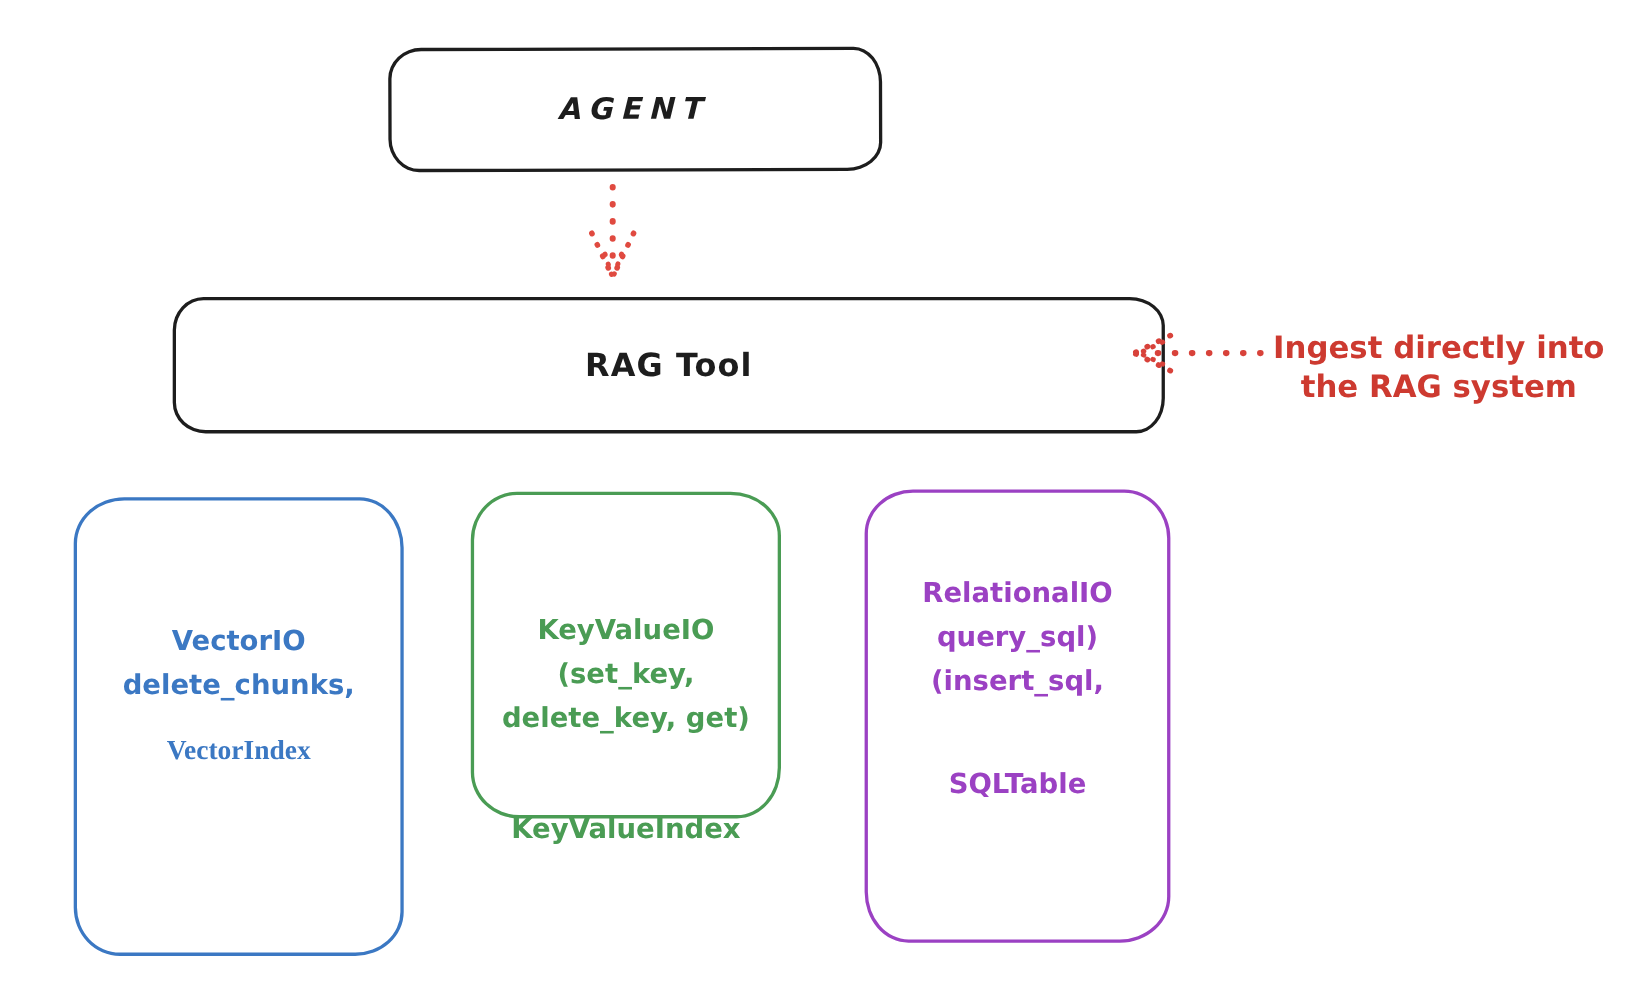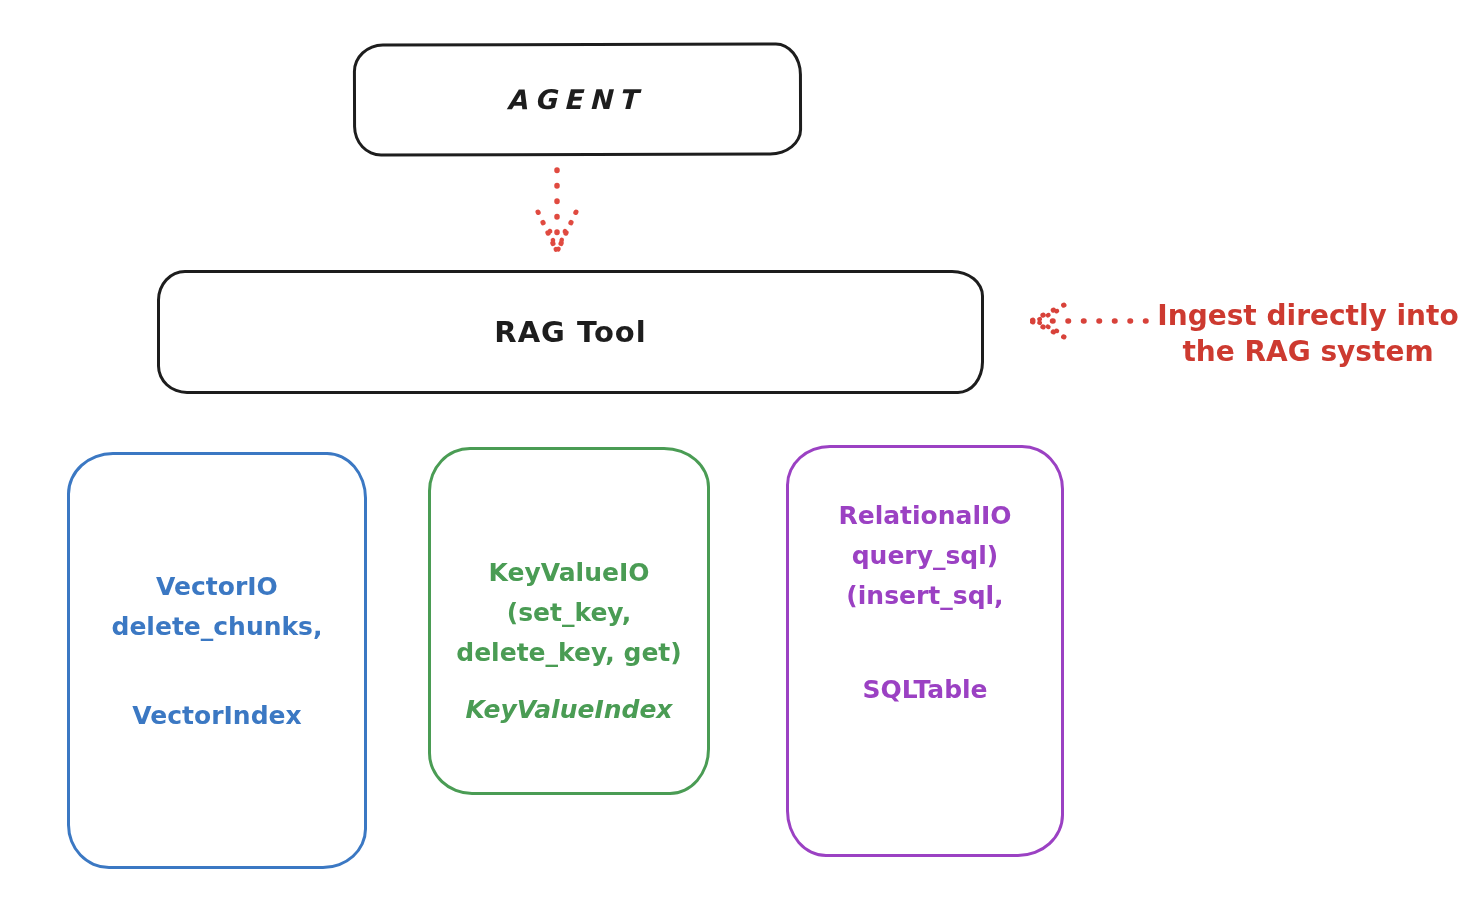--- a/index.html
+++ b/index.html
@@ -24,21 +24,21 @@
   .agent-box {
     left: 353px; top: 43px; width: 449px; height: 113px;
     border-radius: 30px 26px 32px 28px / 28px 32px 26px 30px;
     transform: rotate(-0.15deg);
   }
   .agent-label {
     font-size: 27px; font-weight: 700; letter-spacing: 7px;
     font-style: italic; transform: skewX(-3deg);
   }
   .rag-box {
-    left: 157px; top: 270px; width: 827px; height: 124px;
+    left: 157px; top: 270px; width: 902px; height: 124px;
     border-radius: 28px 32px 26px 30px / 30px 26px 32px 28px;
   }
   .rag-label { font-size: 29px; font-weight: 700; letter-spacing: 1px; }
 
   
   .io-box {
     position: absolute;
     border: 3.2px solid var(--c, #333);
     color: var(--c, #333);
     background: #ffffff;
@@ -49,33 +49,33 @@
     white-space: nowrap;
   }
   .io-box .io-index {
     font-size: 25px; font-weight: 700; line-height: 40px;
     white-space: nowrap;
   }
   .io-box-vector {
     left: 67px; top: 452px; width: 300px; height: 417px;
     border-radius: 46px 40px 44px 42px / 42px 46px 40px 44px;
   }
-  .io-box-vector .io-lines { padding-top: 84px; margin-top: 28px; }
-  .io-box-vector .io-index { margin-top: 49px; }
+  .io-box-vector .io-lines { padding-top: 108px; }
+  .io-box-vector .io-index { margin-top: 20px; font-family: Liberation Serif, serif; }
   .io-box-keyvalue {
-    left: 428px; top: 447px; width: 282px; height: 348px;
+    left: 428px; top: 447px; width: 282px; height: 297px;
     border-radius: 42px 46px 40px 44px / 44px 40px 46px 42px;
   }
   .io-box-keyvalue .io-lines { padding-top: 103px; }
-  .io-box-keyvalue .io-index { margin-top: 17px; font-style: italic; }
+  .io-box-keyvalue .io-index { margin-top: 61px; }
   .io-box-relational {
     left: 786px; top: 445px; width: 278px; height: 412px;
     border-radius: 44px 42px 46px 40px / 40px 44px 42px 46px;
   }
-  .io-box-relational .io-lines { padding-top: 48px; }
+  .io-box-relational .io-lines { padding-top: 71px; }
   .io-box-relational .io-index { margin-top: 54px; }
 
   
   .annotation {
     position: absolute; left: 1138px; top: 298px; width: 340px;
     text-align: center;
     color: var(--c, #cd3a30);
     font-size: 28px; font-weight: 700; line-height: 36px;
     white-space: nowrap;
   }

